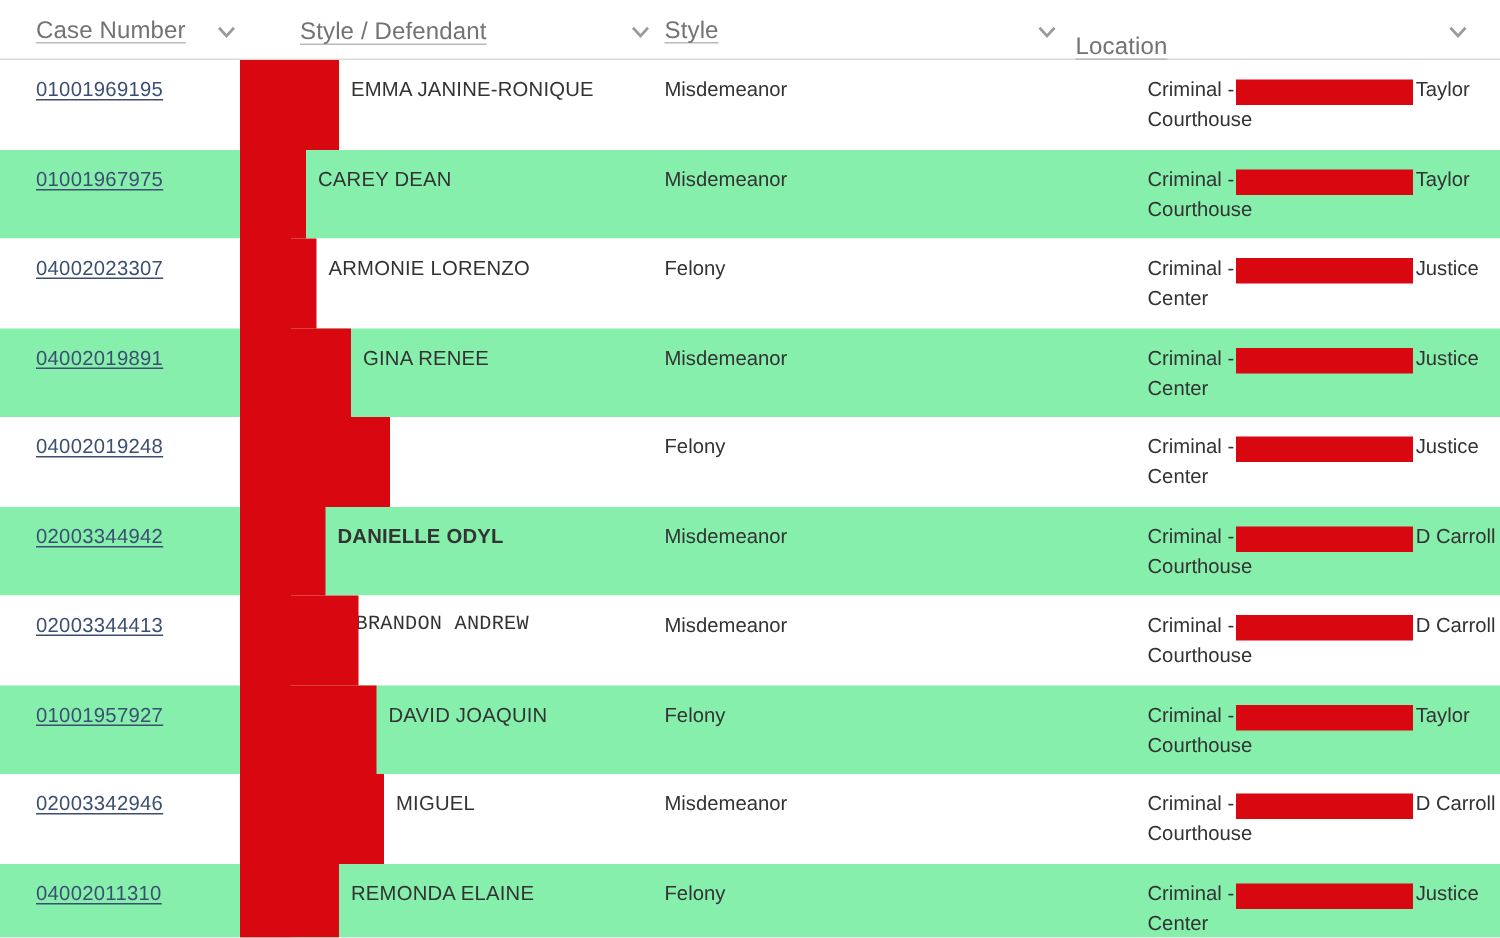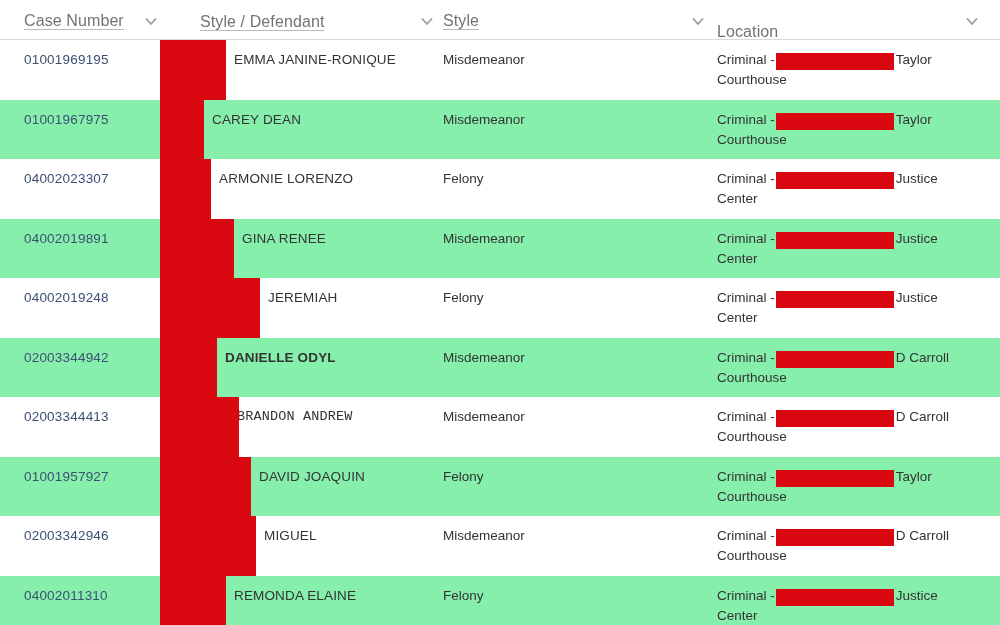--- a/index.html
+++ b/index.html
@@ -85,32 +85,33 @@
     color: #333333;
     line-height: 20px;
   }
   .cell-case   { left: 24px; }
   .cell-style  { left: 200px; width: 230px; }
   .cell-type   { left: 443px; width: 240px; }
   .cell-loc    { left: 717px; width: 275px; }
 
   .case-link {
     color: #3c4f73;
+    text-decoration: underline;
     text-underline-offset: 2px;
     font-size: 13.5px;
     cursor: pointer;
     letter-spacing: 0.2px;
   }
 
   .defendant-name {
     white-space: nowrap;
     letter-spacing: 0.15px;
   }
 
-  .loc-line { white-space: nowrap; }
+  .loc-line { white-space: nowrap; margin-left: 48px; }
 
   
   .redact {
     background: #d90710;
     display: inline-block;
     vertical-align: middle;
   }
   .redact-loc {
     height: 17px;
     width: 118px;
@@ -221,21 +222,20 @@
         <div class="cell cell-style" style="left: 242px;"><span class="defendant-name">GINA RENEE</span></div>
         <div class="cell cell-type"><span>Misdemeanor</span></div>
         <div class="cell cell-loc">
           <div class="loc-line"><span>Criminal -</span><span class="redact redact-loc"></span><span>Justice</span></div>
           <div class="loc-line">Center</div>
         </div>
       </div>
       <div class="row">
         <div class="cell cell-case"><a class="case-link">04002019248</a></div>
         <div class="redact-style" style="width: 100px;"></div>
-        <div class="cell cell-style" style="left: 268px;"><span class="defendant-name">JEREMIAH</span></div>
         <div class="cell cell-type"><span>Felony</span></div>
         <div class="cell cell-loc">
           <div class="loc-line"><span>Criminal -</span><span class="redact redact-loc"></span><span>Justice</span></div>
           <div class="loc-line">Center</div>
         </div>
       </div>
       <div class="row alt">
         <div class="cell cell-case"><a class="case-link">02003344942</a></div>
         <div class="redact-style" style="width: 57px;"></div>
         <div class="cell cell-style" style="left: 225px; font-weight: bold;"><span class="defendant-name">DANIELLE ODYL</span></div>

